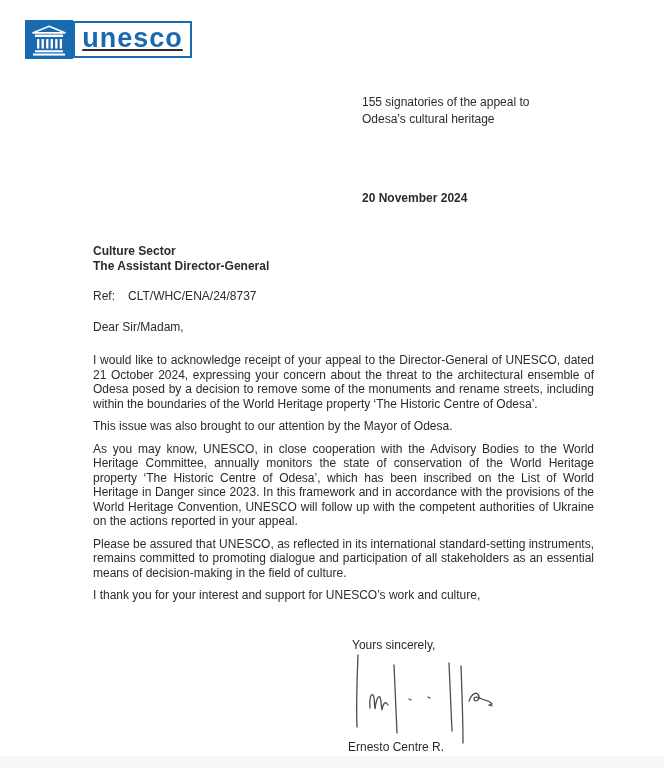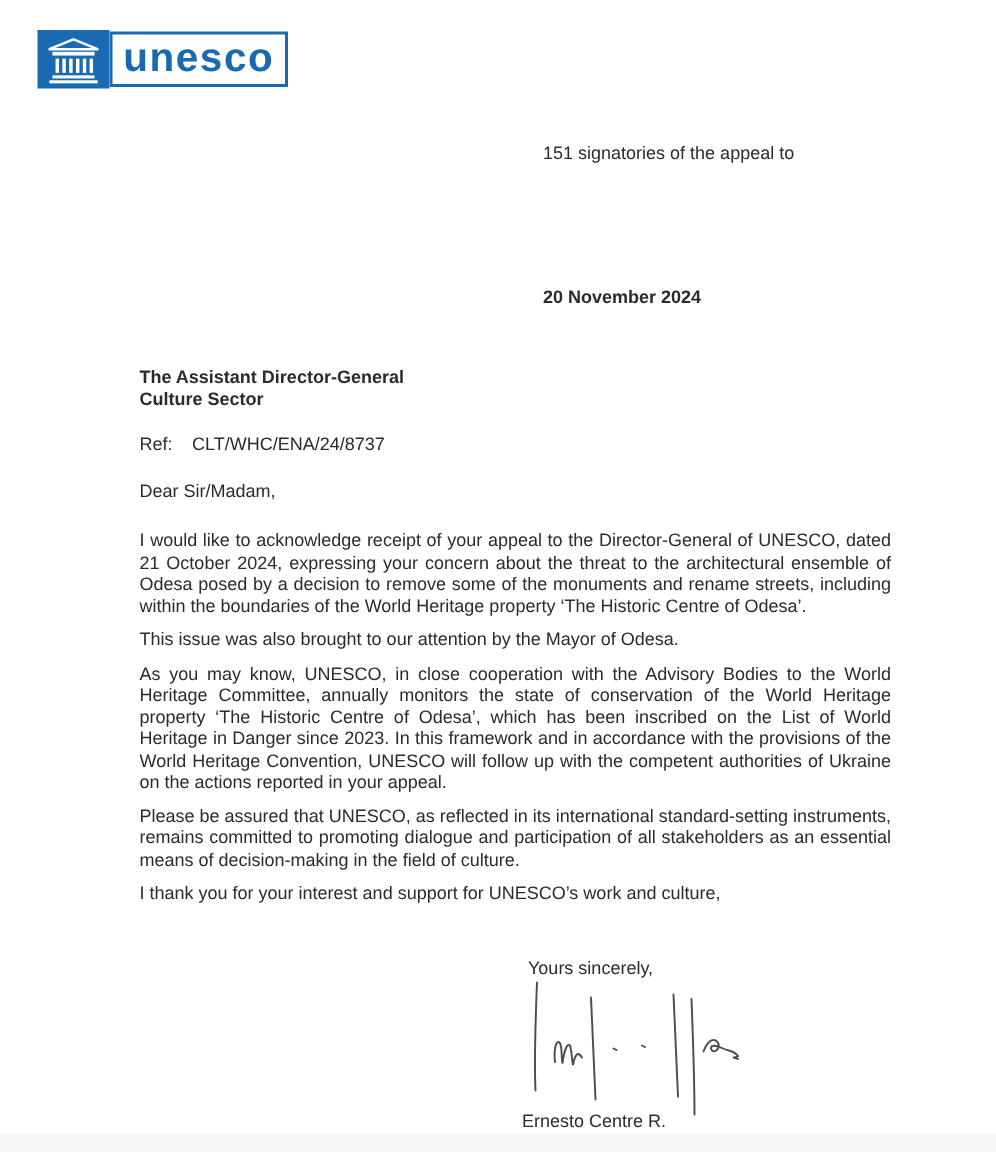--- a/index.html
+++ b/index.html
@@ -38,20 +38,21 @@
   .logo-wordbox {
     box-sizing: border-box;
     width: 119px;
     height: 37px;
     margin-top: 1px;
     border: 2px solid #1a6ab2;
     background: #ffffff;
     display: flex;
     align-items: center;
     justify-content: center;
+    text-decoration: underline;
   }
   .logo-word {
     color: #1a6ab2;
     font-weight: 700;
     font-size: 27px;
     line-height: 1;
     letter-spacing: 1px;
     padding-bottom: 3px;
   }
 
@@ -153,28 +154,29 @@
         <rect x="7" y="33" width="34" height="2.5" fill="#ffffff"></rect>
         <rect x="4.5" y="37" width="39" height="2.5" fill="#ffffff"></rect>
       </svg>
     </div>
     <div class="logo-wordbox">
       <span class="logo-word">unesco</span>
     </div>
   </div>
 
   <div class="recipient">
-    <div>151 signatories of the appeal to</div>
+    <div>155 signatories of the appeal to</div>
+    <div>Odesa’s cultural heritage</div>
   </div>
 
   <div class="date">20 November 2024</div>
 
   <div class="sender">
+    <div>Culture Sector</div>
     <div>The Assistant Director-General</div>
-    <div>Culture Sector</div>
   </div>
 
   <div class="ref">
     <span>Ref:</span><span class="ref-value">CLT/WHC/ENA/24/8737</span>
   </div>
 
   <div class="salutation">Dear Sir/Madam,</div>
 
   <div class="letter-body">
     <p class="justify">I would like to acknowledge receipt of your appeal to the Director-General of UNESCO, dated 21 October 2024, expressing your concern about the threat to the architectural ensemble of Odesa posed by a decision to remove some of the monuments and rename streets, including within the boundaries of the World Heritage property ‘The Historic Centre of Odesa’.</p>

